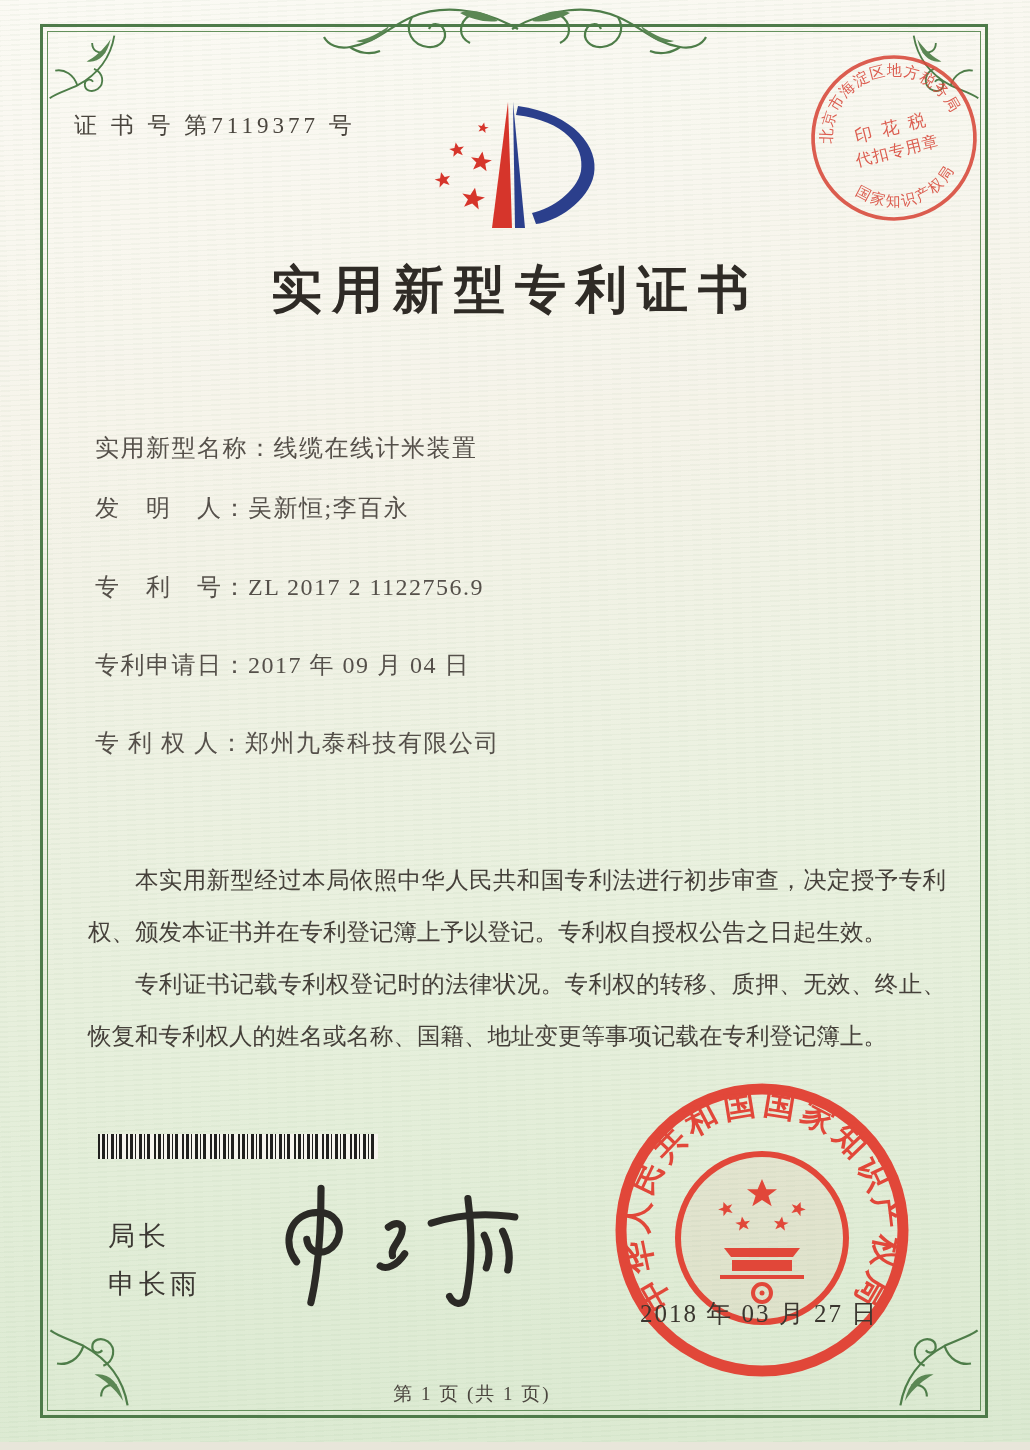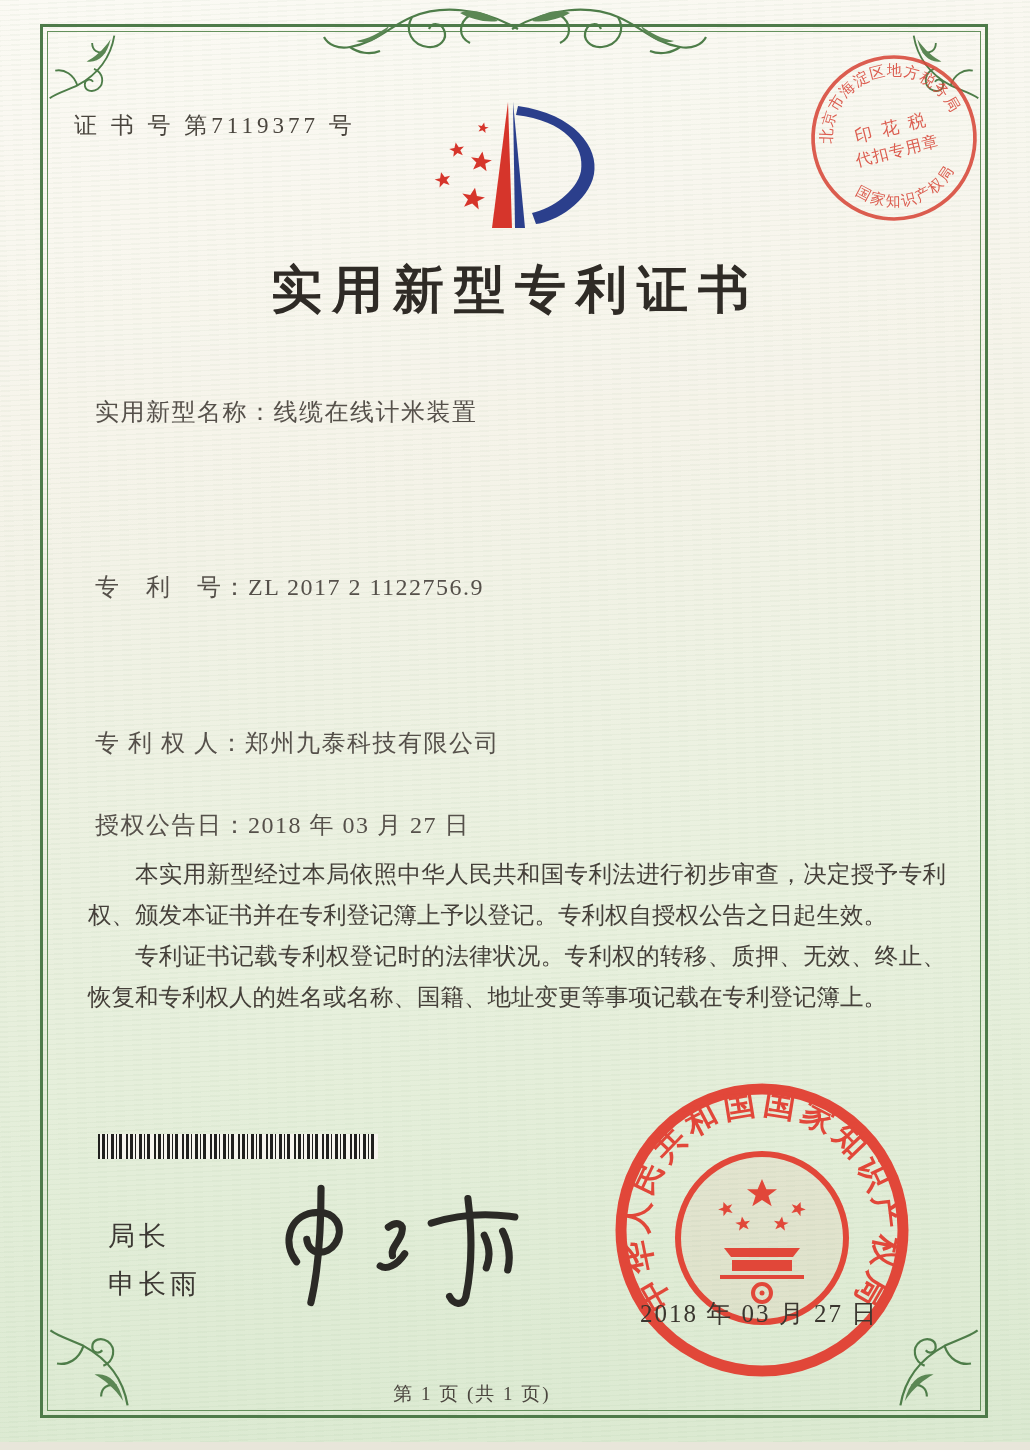--- a/index.html
+++ b/index.html
@@ -20,22 +20,22 @@
   .orn-tl{left:46px;top:30px;width:72px;height:72px;}
   .orn-tr{right:48px;top:30px;width:72px;height:72px;transform:scaleX(-1);}
   .orn-bl{left:46px;bottom:30px;width:86px;height:86px;transform:scaleY(-1);}
   .orn-br{right:48px;bottom:30px;width:86px;height:86px;transform:scale(-1,-1);}
   .cert-no{position:absolute;left:74px;top:110px;font-size:23px;letter-spacing:4px;color:#4b463f;}
   .logo{position:absolute;left:425px;top:94px;width:178px;height:150px;}
   .tax-stamp{position:absolute;left:802px;top:46px;width:184px;height:184px;transform:rotate(-14deg);opacity:.88;}
   .title{position:absolute;left:0;top:256px;width:100%;margin:0;text-align:center;
     font-size:51px;font-weight:700;letter-spacing:10px;color:#2f2b26;}
   .field{position:absolute;left:95px;font-size:24px;letter-spacing:1.5px;color:#55504a;white-space:nowrap;}
-  .f0{top:396px}.f1{top:492px}.f2{top:571px}.f3{top:649px}.f4{top:727px}.f5{top:809px}
-  .paras{position:absolute;left:88px;top:854px;width:858px;font-size:23.5px;line-height:41px;
+  .f0{top:432px}.f1{top:492px}.f2{top:571px}.f3{top:649px}.f4{top:727px}.f5{top:809px}
+  .paras{position:absolute;left:88px;top:854px;width:858px;font-size:23.5px;line-height:52px;
     color:#45403a;text-align:justify;}
   .paras p{margin:0;text-indent:2em;}
   .barcode{position:absolute;left:98px;top:1134px;width:280px;height:25px;
     background:repeating-linear-gradient(90deg,
       #20201e 0 2px,  #f6f5ee 2px 4px,
       #20201e 4px 7px, #f6f5ee 7px 9px,
       #20201e 9px 10px,#f6f5ee 10px 13px,
       #20201e 13px 16px,#f6f5ee 16px 18px,
       #20201e 18px 19px,#f6f5ee 19px 21px,
       #20201e 21px 24px,#f6f5ee 24px 28px);}
@@ -131,23 +131,24 @@
     <text x="100" y="95" fill="#d8483a" font-size="19" letter-spacing="3" text-anchor="middle">印 花 税</text>
     <text x="100" y="120" fill="#d8483a" font-size="17.5" letter-spacing="1" text-anchor="middle">代扣专用章</text>
     <text fill="#d8483a" font-size="16" letter-spacing="2" text-anchor="middle">
       <textPath href="#ts-bot" startOffset="50%">国家知识产权局</textPath>
     </text>
   </svg>
 
   <h1 class="title">实用新型专利证书</h1>
 
   <div class="field f0"><span>实用新型名称：</span><span>线缆在线计米装置</span></div>
+  <div class="field f1"><span>发　明　人：</span><span>吴新恒;李百永</span></div>
   <div class="field f2"><span>专　利　号：</span><span>ZL 2017 2 1122756.9</span></div>
+  <div class="field f3"><span>专利申请日：</span><span>2017 年 09 月 04 日</span></div>
   <div class="field f4"><span>专 利 权 人：</span><span>郑州九泰科技有限公司</span></div>
-  <div class="field f5"><span>授权公告日：</span><span>2018 年 03 月 27 日</span></div>
 
   <div class="paras">
     <p>本实用新型经过本局依照中华人民共和国专利法进行初步审查，决定授予专利权、颁发本证书并在专利登记簿上予以登记。专利权自授权公告之日起生效。</p>
     <p>专利证书记载专利权登记时的法律状况。专利权的转移、质押、无效、终止、恢复和专利权人的姓名或名称、国籍、地址变更等事项记载在专利登记簿上。</p>
   </div>
 
   <div class="barcode"></div>
 
   <div class="sig-title">局长</div>
   <div class="sig-name">申长雨</div>

